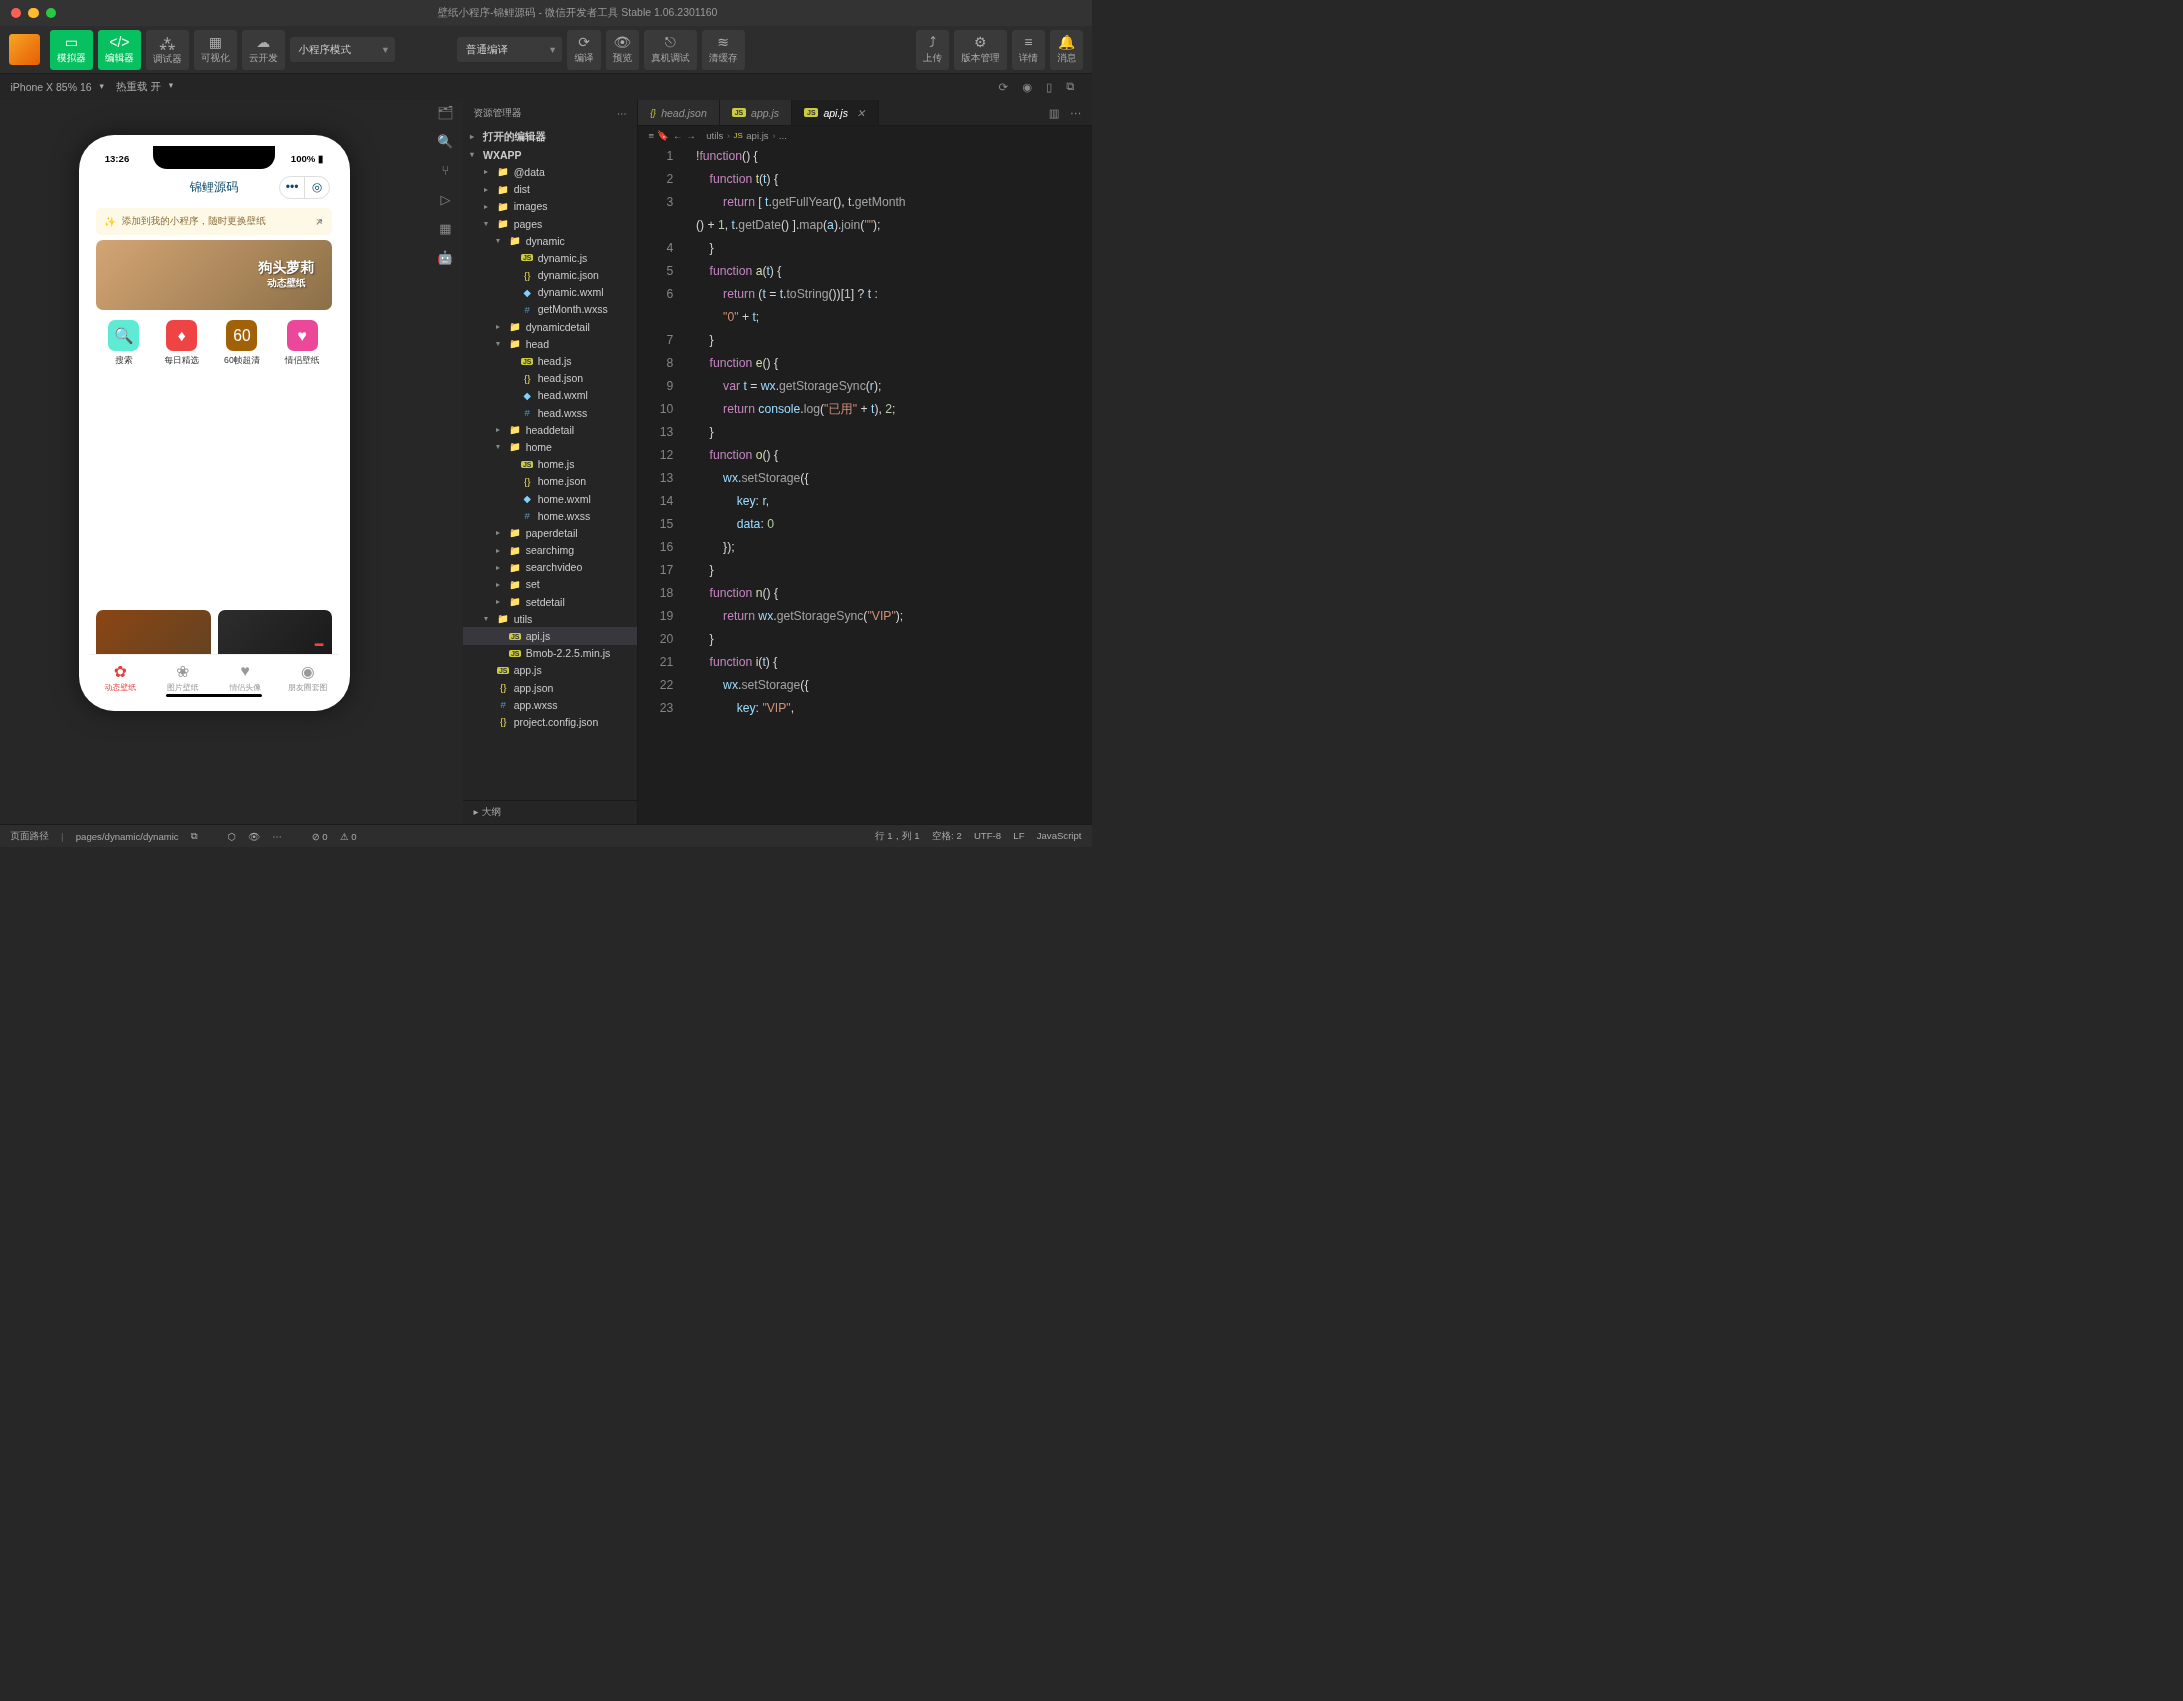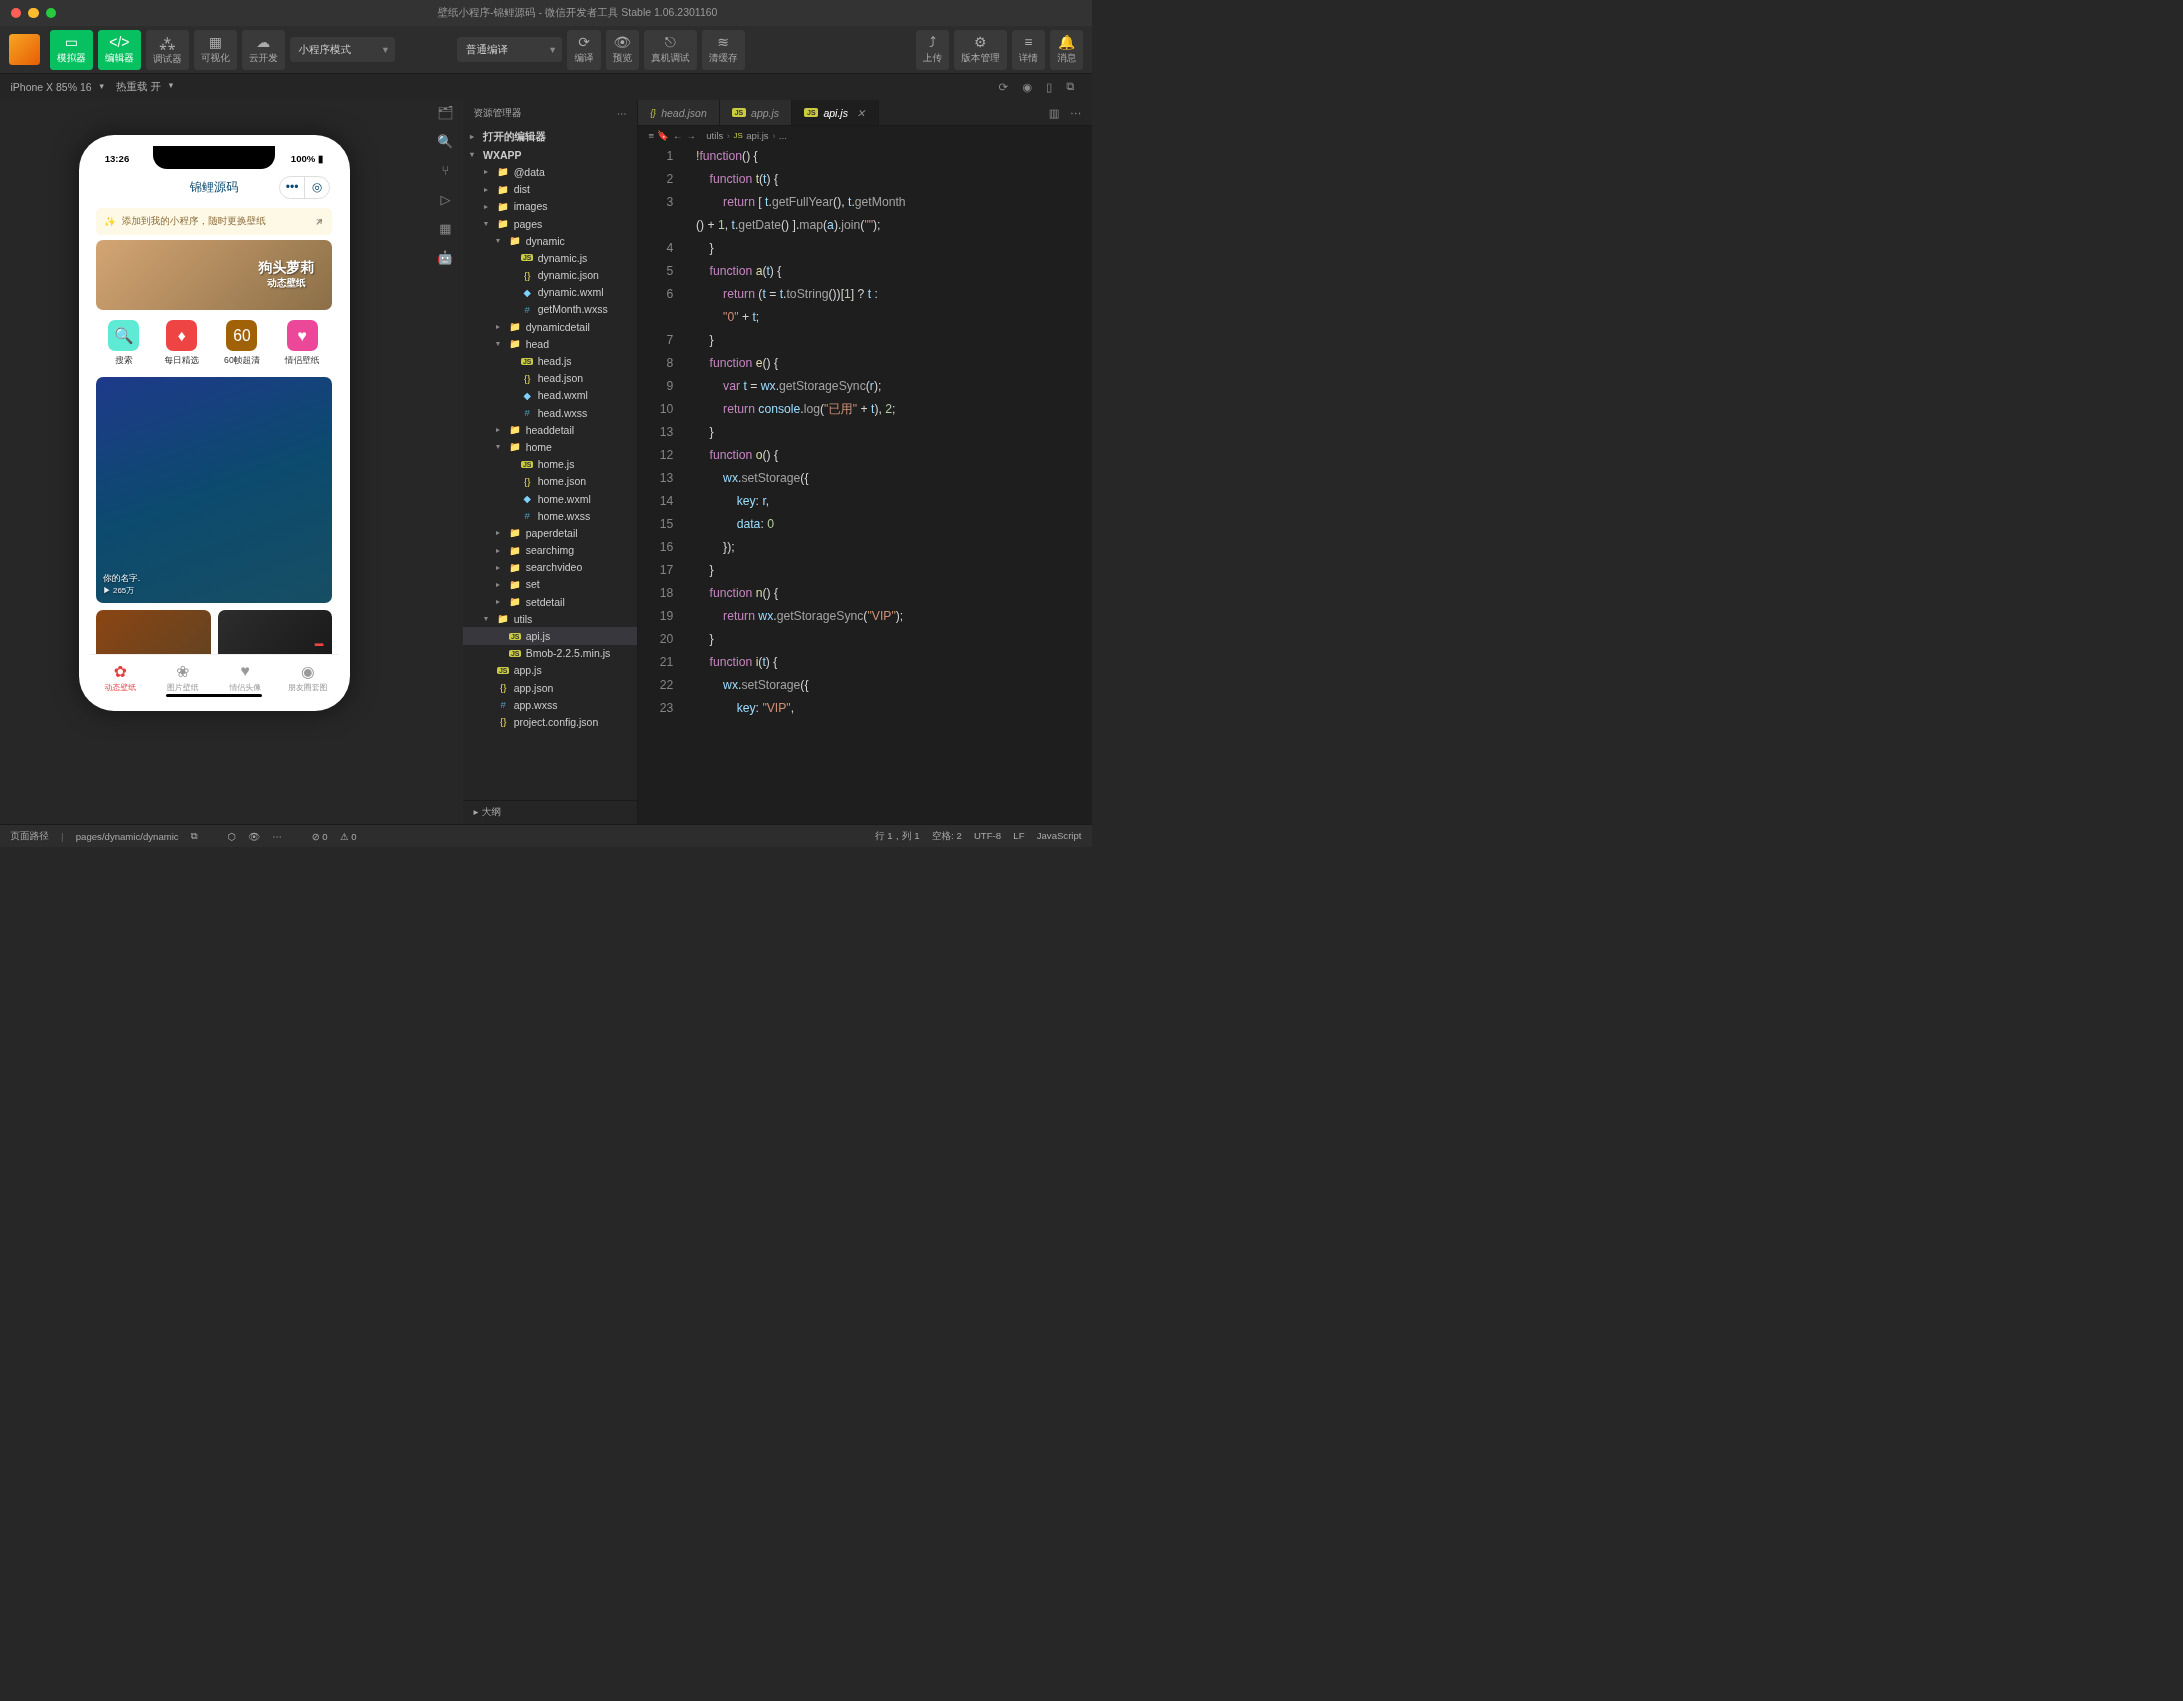--- a/index.html
+++ b/index.html
@@ -202,26 +202,20 @@
             <div class="cat">
               <div class="cat-ico c3">60</div>
               <span>60帧超清</span>
             </div>
             <div class="cat">
               <div class="cat-ico c4">♥</div>
               <span>情侣壁纸</span>
             </div>
           </div>
         <div class="grid">
-          <div class="card card2">
-            <div class="card-label">
-              <div>你的名字.</div>
-              <div class="card-play">▶ <span>265万</span></div>
-            </div>
-          </div>
         </div>
         <div style="height:44px;margin:7px 7px 0;display:flex;gap:7px">
           <div style="flex:1;background:linear-gradient(135deg,#8b4513,#654321);border-radius:7px 7px 0 0"></div>
           <div style="flex:1;background:linear-gradient(135deg,#2d2d2d,#1a1a1a);border-radius:7px 7px 0 0;position:relative">
               <span style="position:absolute;right:8.7px;bottom:5.2px;color:#ef4444;font-size:8.7px">▬</span>
             </div>
         </div>
         <div class="tabbar" id="tabbar">
             <div class="tab active">
               <span class="tab-ico">✿</span>

